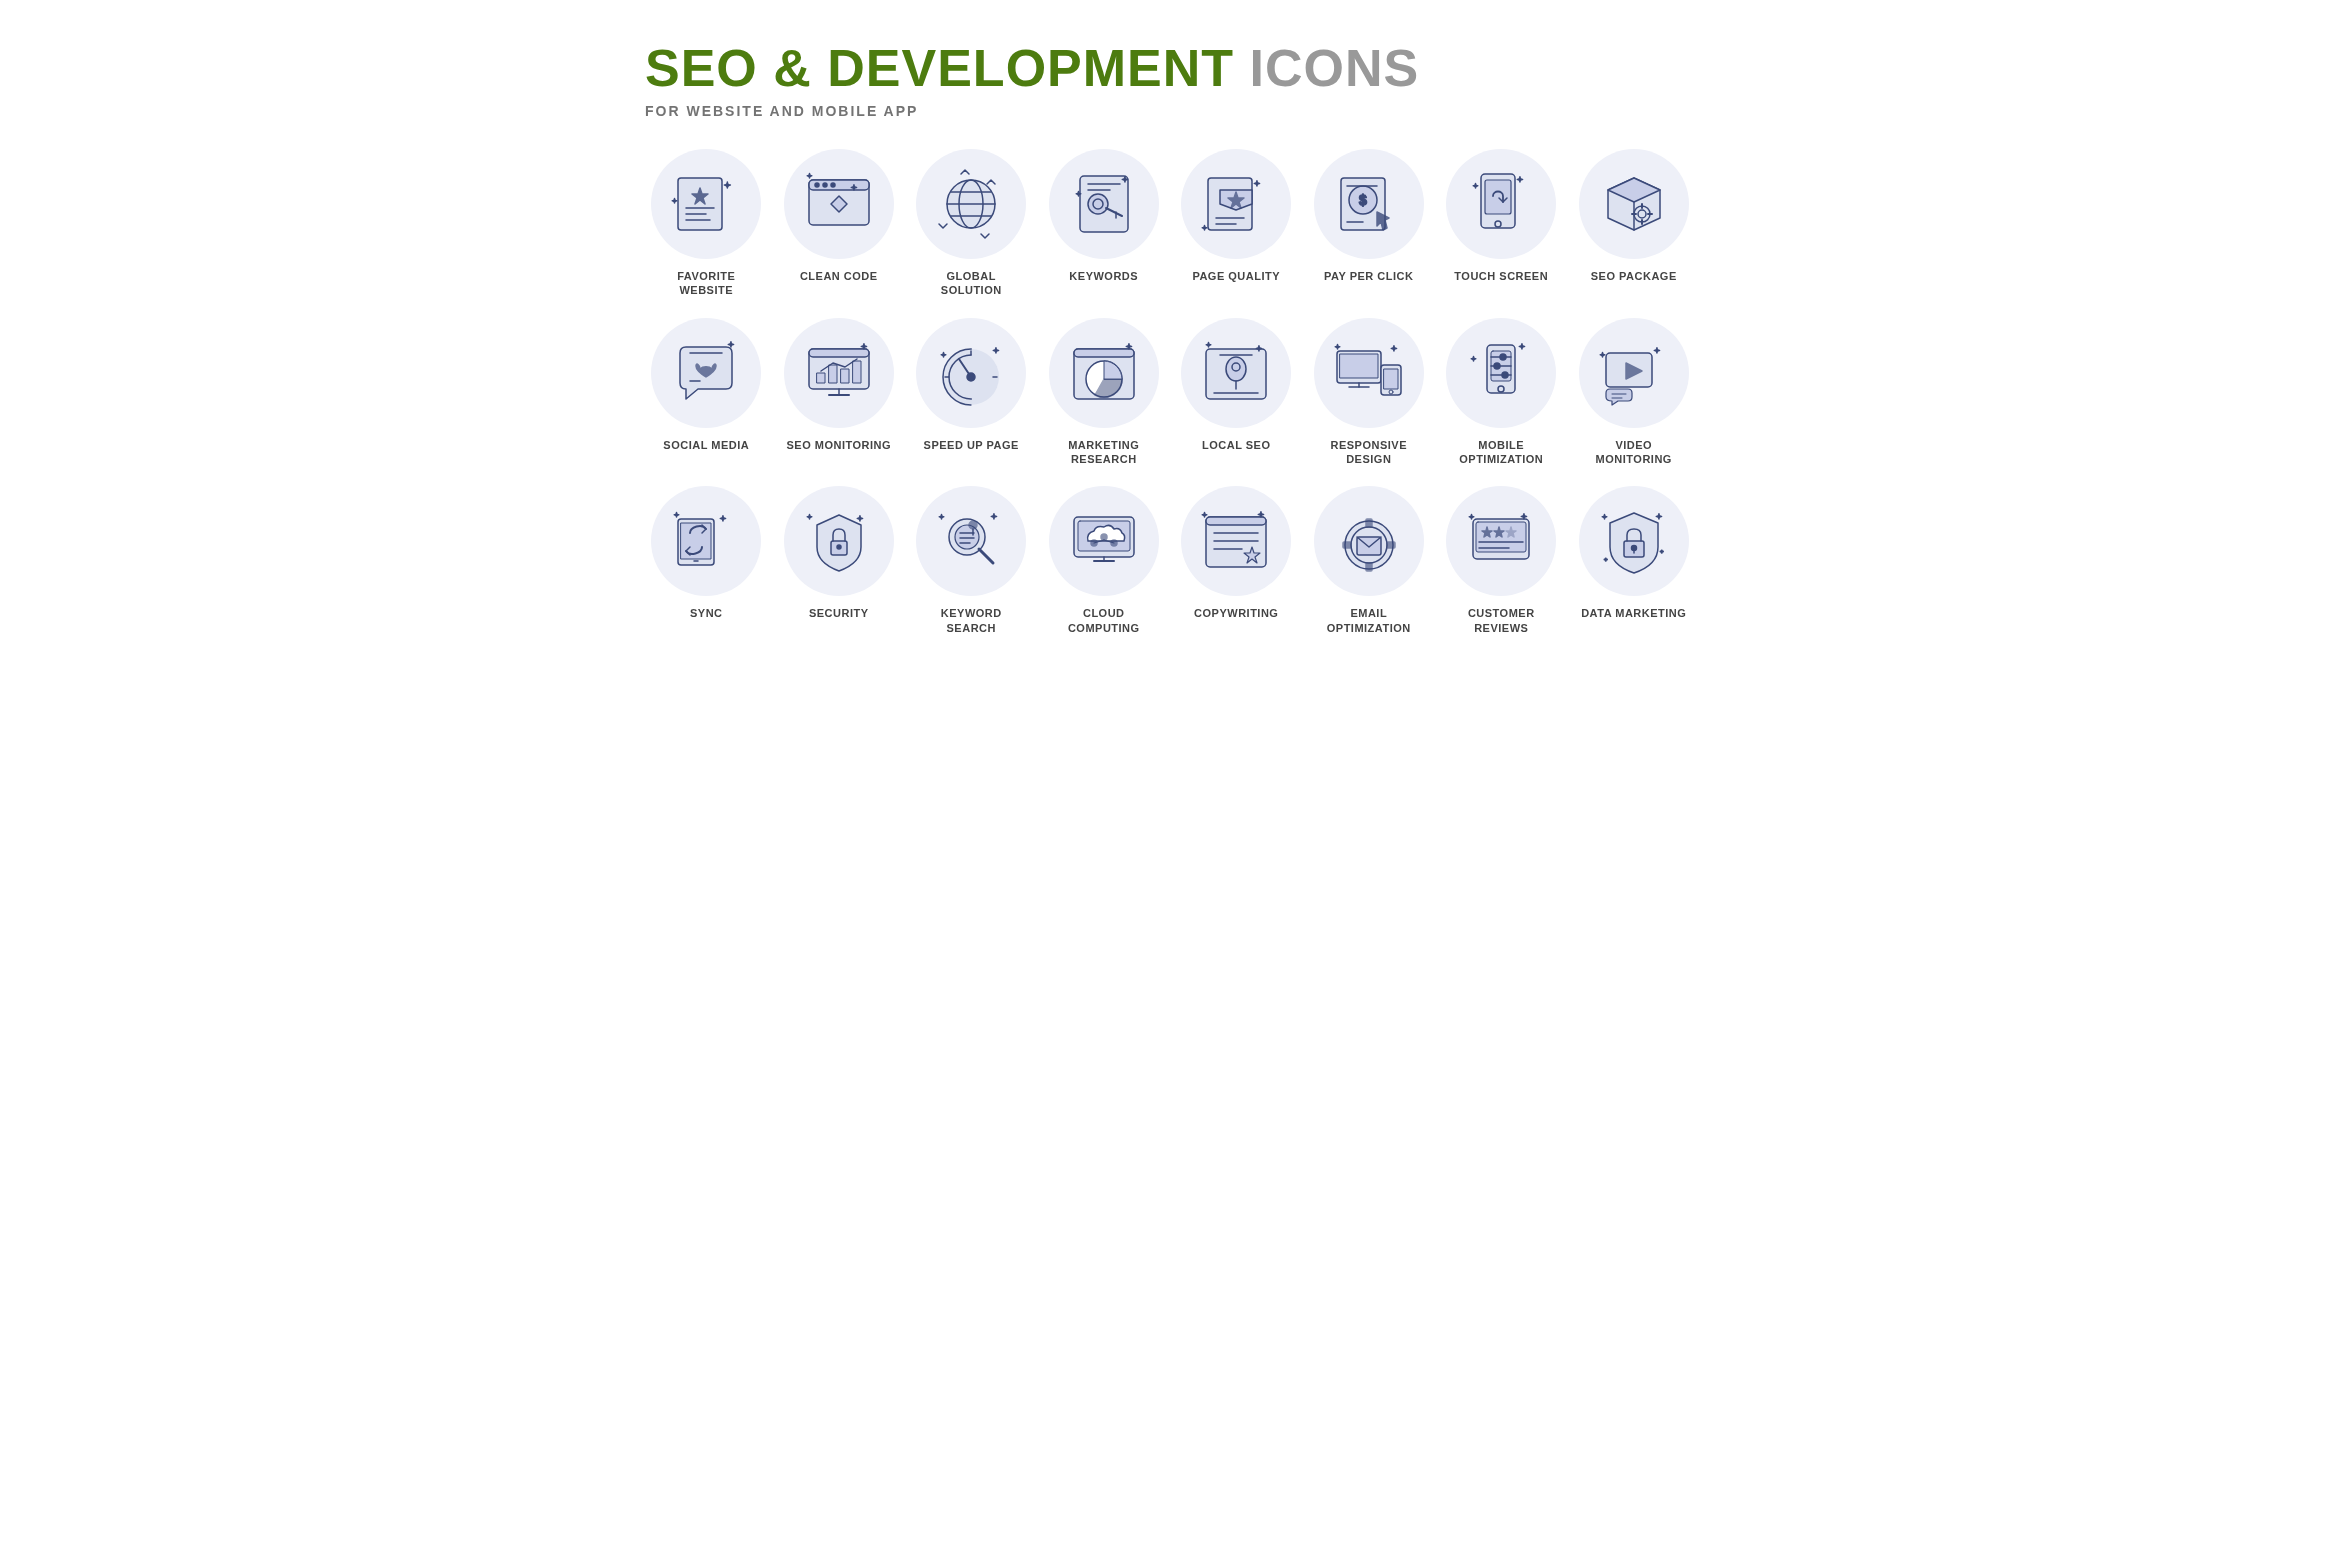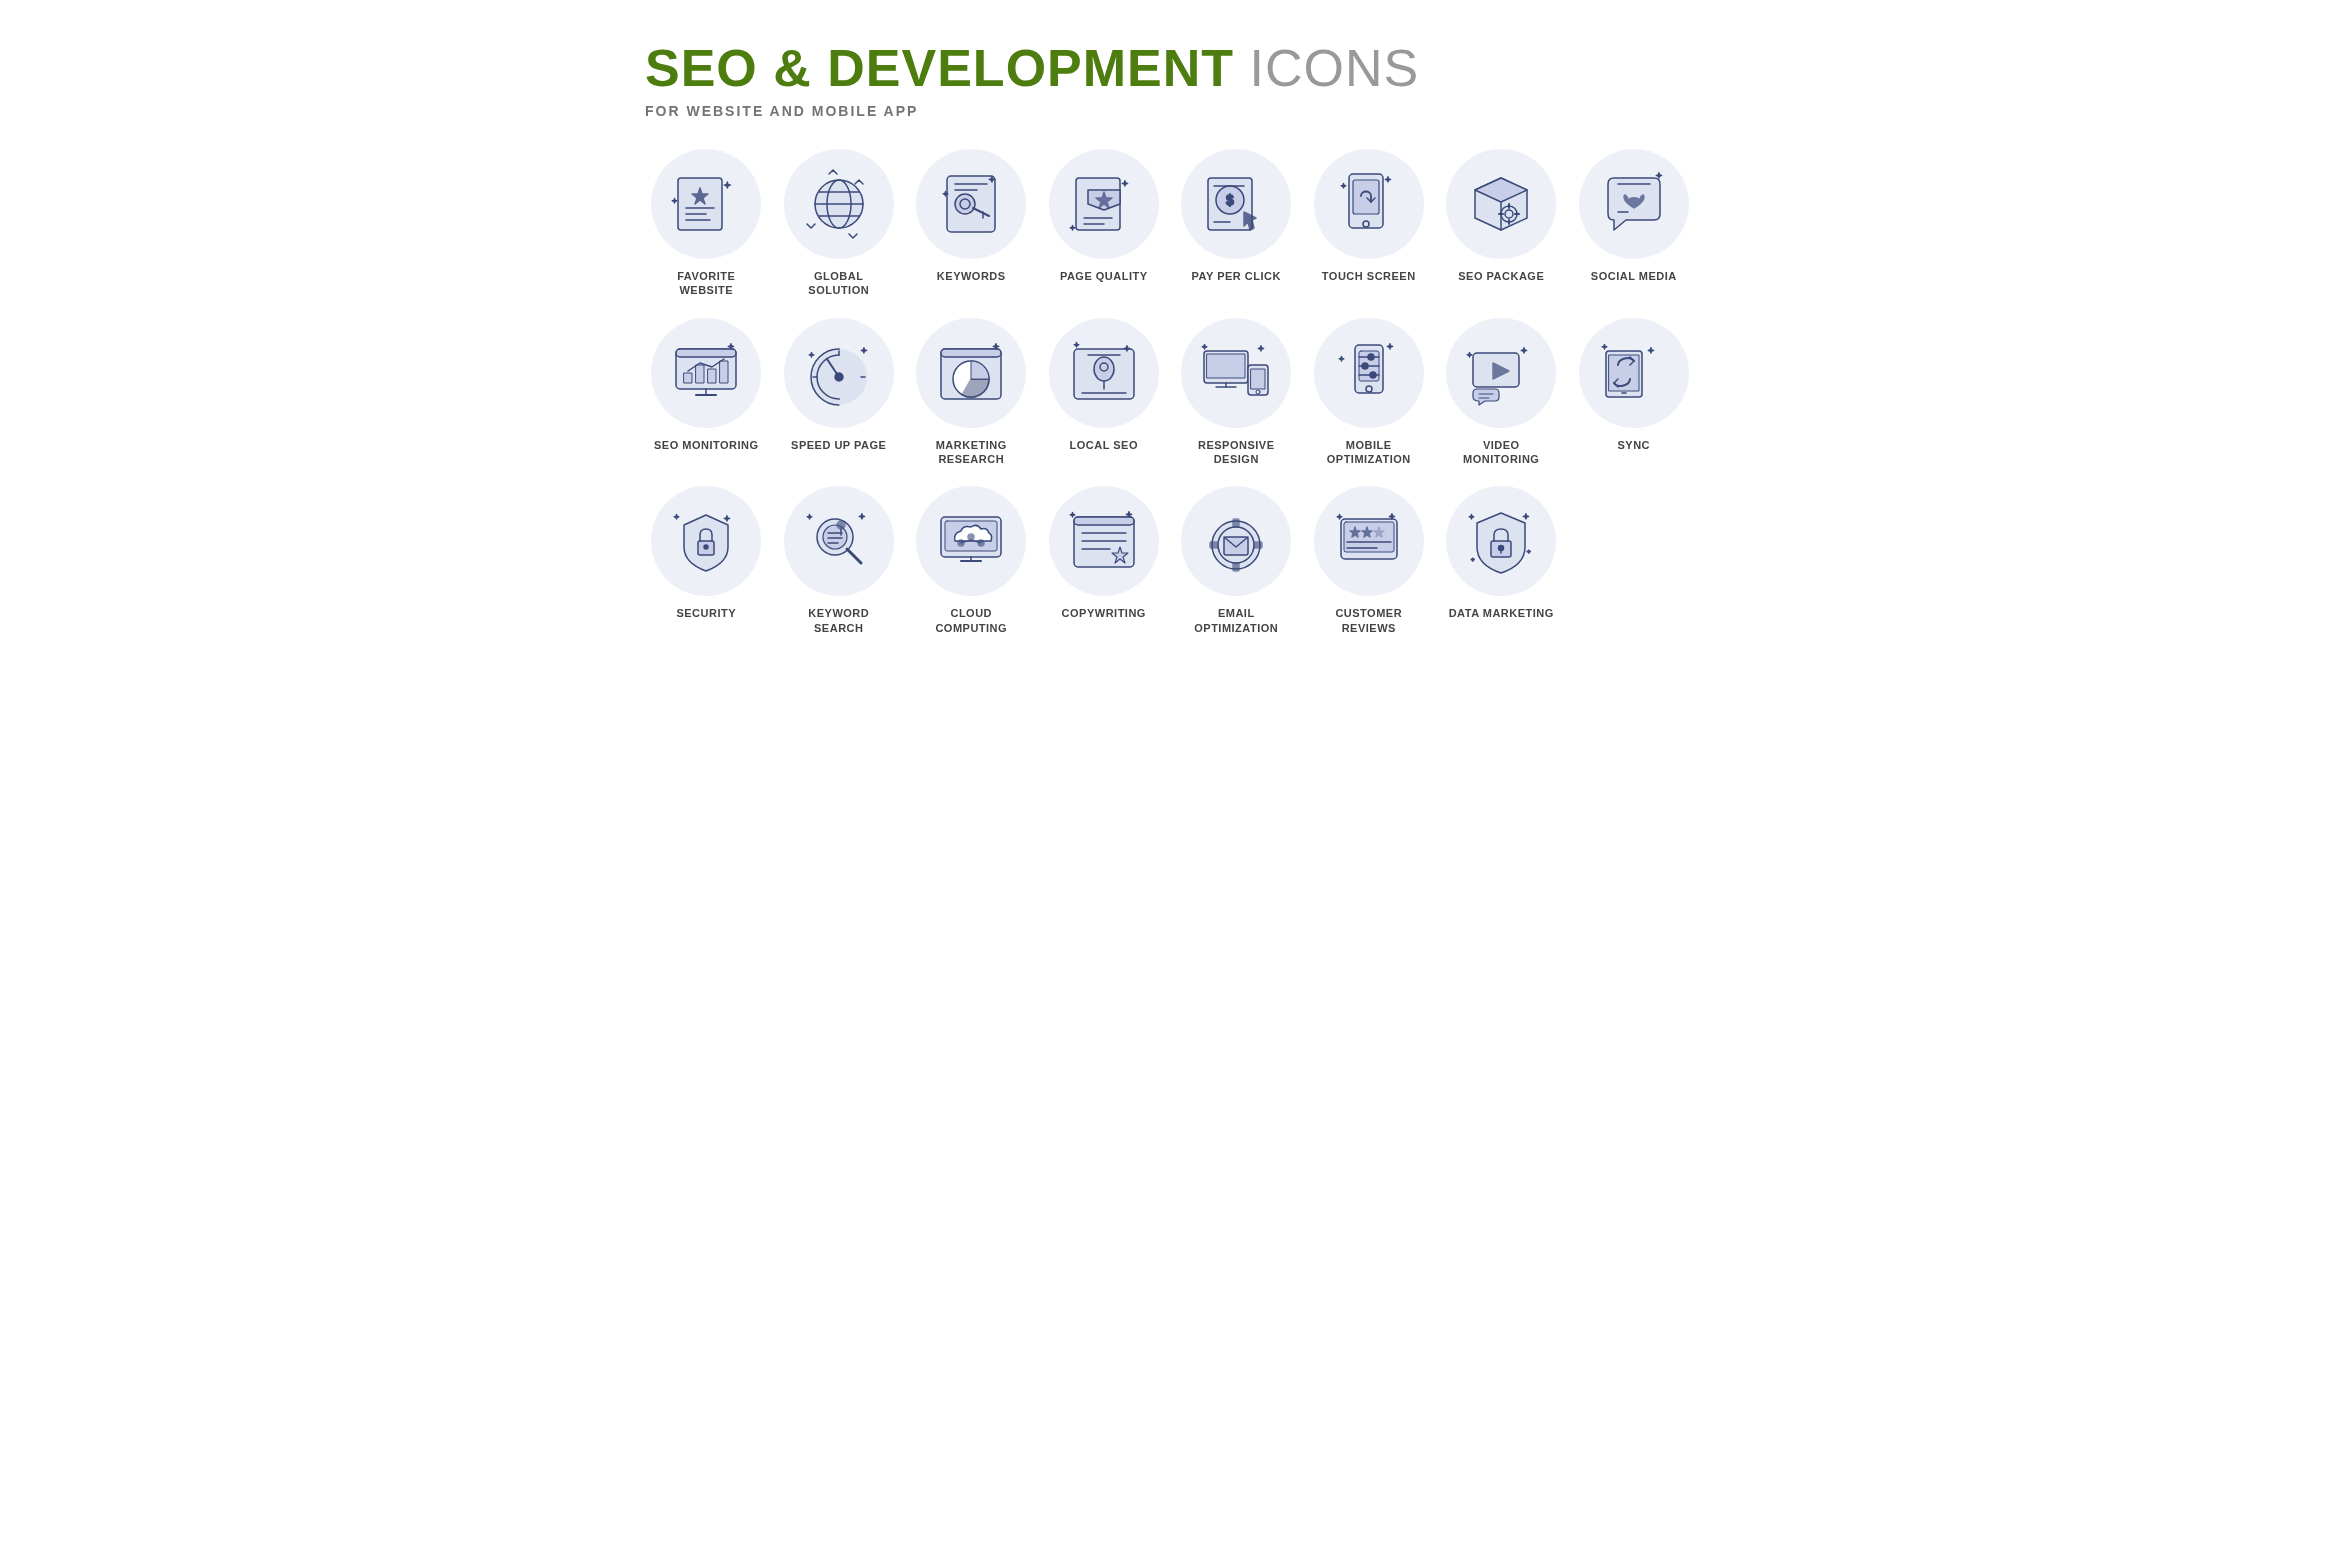--- a/index.html
+++ b/index.html
@@ -13,21 +13,21 @@
     .header {
       margin-bottom: 30px;
     }
     .header h1 {
       font-size: 52px;
       font-weight: 900;
       letter-spacing: 1px;
       line-height: 1.1;
     }
     .header h1 .black { color: #4d7c0f; }
-    .header h1 .gray { color: #999; font-weight: 400; }
+    .header h1 .gray { color: #999; font-weight: 700; }
     .header .subtitle {
       color: #737373;
       font-size: 14px;
       font-weight: 600;
       letter-spacing: 2px;
       margin-top: 6px;
     }
     .icons-grid {
       display: grid;
       grid-template-columns: repeat(8, 1fr);
@@ -101,20 +101,37 @@
         <line x1="16" y1="46" x2="36" y2="46" stroke="#3b4a7a" stroke-width="1.5"></line>
         <line x1="16" y1="52" x2="40" y2="52" stroke="#3b4a7a" stroke-width="1.5"></line>
 
         <text x="54" y="20" font-size="8" fill="#3b4a7a">✦</text>
         <text x="2" y="35" font-size="6" fill="#3b4a7a">✦</text>
       </svg>
     </div>
     <div class="icon-label">FAVORITE<br>WEBSITE</div>
   </div>
 
+  <div class="icon-item">
+    <div class="icon-circle">
+      <svg viewBox="0 0 72 72" class="icon-svg">
+        <rect x="6" y="12" width="60" height="45" rx="4" class="icon-fill-light"></rect>
+        <rect x="6" y="12" width="60" height="45" rx="4" stroke="#3b4a7a" stroke-width="1.5" fill="none"></rect>
+        <rect x="6" y="12" width="60" height="10" rx="4" fill="#c8cee8"></rect>
+        <circle cx="14" cy="17" r="2" fill="#3b4a7a"></circle>
+        <circle cx="22" cy="17" r="2" fill="#3b4a7a"></circle>
+        <circle cx="30" cy="17" r="2" fill="#3b4a7a"></circle>
+
+        <polygon points="36,28 44,36 36,44 28,36" fill="#c8cee8" stroke="#3b4a7a" stroke-width="1.5"></polygon>
+        <text x="48" y="22" font-size="7" fill="#3b4a7a">✦</text>
+        <text x="4" y="10" font-size="6" fill="#3b4a7a">✦</text>
+      </svg>
+    </div>
+    <div class="icon-label">CLEAN CODE</div>
+  </div>
 
   <div class="icon-item">
     <div class="icon-circle">
       <svg viewBox="0 0 72 72" class="icon-svg">
         <circle cx="36" cy="36" r="24" fill="#dde2f0" stroke="#3b4a7a" stroke-width="1.5"></circle>
         <ellipse cx="36" cy="36" rx="12" ry="24" fill="none" stroke="#3b4a7a" stroke-width="1.5"></ellipse>
         <line x1="12" y1="36" x2="60" y2="36" stroke="#3b4a7a" stroke-width="1.5"></line>
         <line x1="16" y1="24" x2="56" y2="24" stroke="#3b4a7a" stroke-width="1.5"></line>
         <line x1="16" y1="48" x2="56" y2="48" stroke="#3b4a7a" stroke-width="1.5"></line>
 

